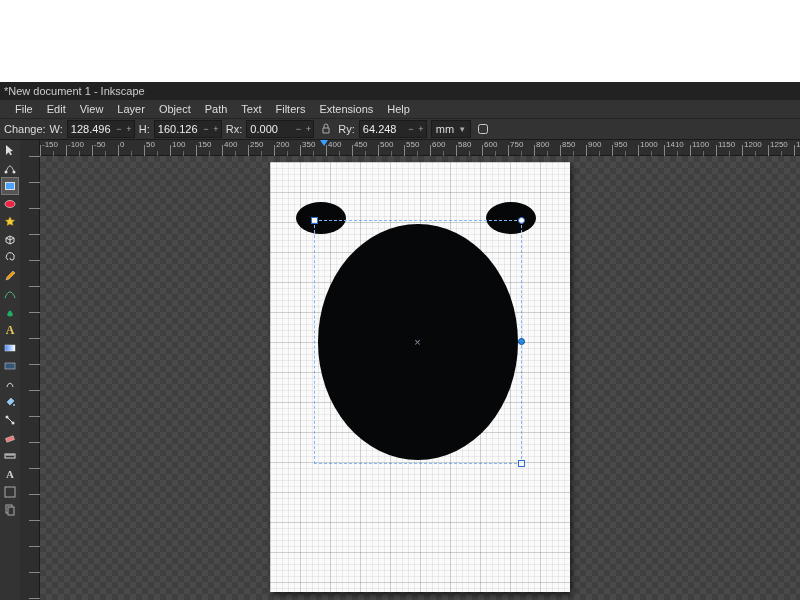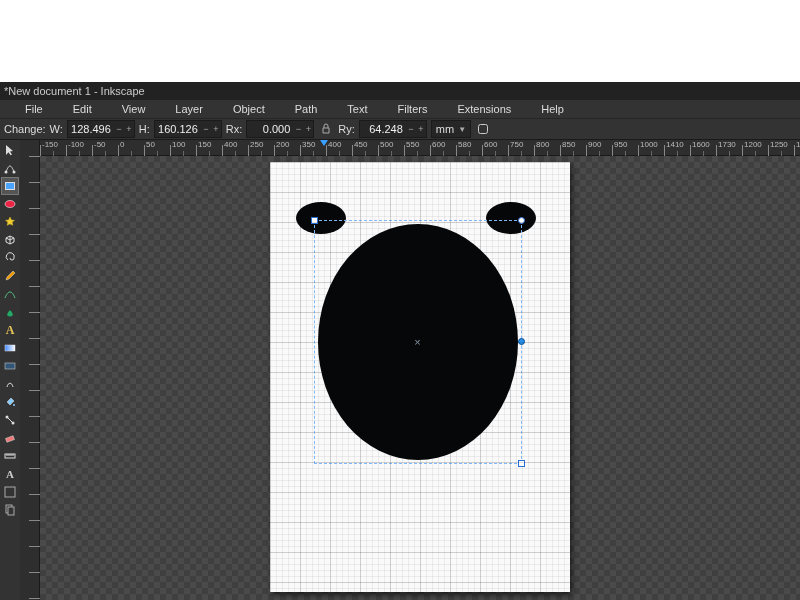--- a/index.html
+++ b/index.html
@@ -10,33 +10,33 @@
   .letterbox-top { height: 82px; background: #fff; }
 
   
   .app { flex: 1 1 auto; display: flex; flex-direction: column; background: #c4b5fd; color: #ddd; font-size: 11px; }
 
   
   .titlebar { height: 18px; background: #222; color: #ccc; display: flex; align-items: center; padding: 0 4px; font-size: 11px; }
   .titlebar .title { flex: 1; }
 
   
-  .menubar { height: 18px; background: #333; display: flex; align-items: center; padding: 0 18px; gap: 16px; }
+  .menubar { height: 18px; background: #333; display: flex; align-items: center; padding: 0 8px; gap: 0; }
   .menubar .mi { padding: 2px 7px; color: #ddd; cursor: default; }
 
   
   .toolctrl { height: 22px; background: #333; display: flex; align-items: center; padding: 0 4px; gap: 4px; border-top: 1px solid #262626; border-bottom: 1px solid #1a1a1a; }
   .toolctrl .lbl { color: #ddd; font-size: 11px; }
   .toolctrl .field {
     display: flex; align-items: center; background: #262626; border: 1px solid #1a1a1a;
     height: 18px;
   }
   .toolctrl .field input {
     background: transparent; border: none; color: #eee; font-size: 11px;
-    width: 46px; padding: 0 3px; outline: none; text-align: right;
+    width: 46px; padding: 0 3px; outline: none; text-align: left;
   }
   .spin { display: flex; flex-direction: row; }
   .spinbtn { width: 10px; height: 16px; display:flex; align-items:center; justify-content:center; color:#aaa; font-size:9px; line-height:1; }
   .unitsel {
     background:#262626; border:1px solid #1a1a1a; height:18px; display:flex; align-items:center;
     padding:0 4px; gap:4px; color:#ddd; font-size:11px;
   }
   .unitsel .caret { font-size:8px; color:#aaa; }
 
   .chainbtn {
@@ -435,25 +435,25 @@
           <div class="tick minor" style="left: 585px;"></div>
           <div class="tick" style="left: 598px;">
             <span class="num">1000</span>
           </div>
           <div class="tick minor" style="left: 611px;"></div>
           <div class="tick" style="left: 624px;">
             <span class="num">1410</span>
           </div>
           <div class="tick minor" style="left: 637px;"></div>
           <div class="tick" style="left: 650px;">
-            <span class="num">1600</span>
+            <span class="num">1100</span>
           </div>
           <div class="tick minor" style="left: 663px;"></div>
           <div class="tick" style="left: 676px;">
-            <span class="num">1730</span>
+            <span class="num">1150</span>
           </div>
           <div class="tick minor" style="left: 689px;"></div>
           <div class="tick" style="left: 702px;">
             <span class="num">1200</span>
           </div>
           <div class="tick minor" style="left: 715px;"></div>
           <div class="tick" style="left: 728px;">
             <span class="num">1250</span>
           </div>
           <div class="tick minor" style="left: 741px;"></div>

